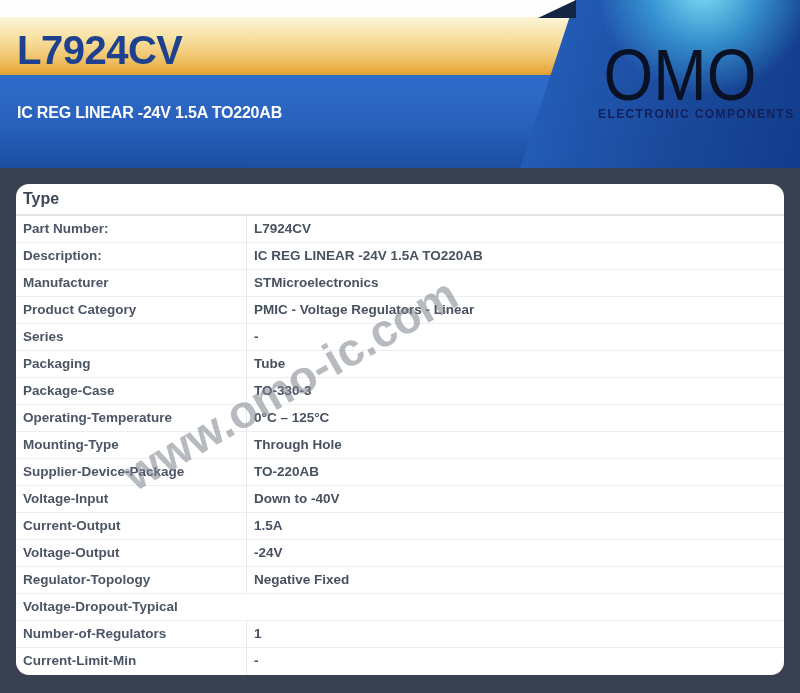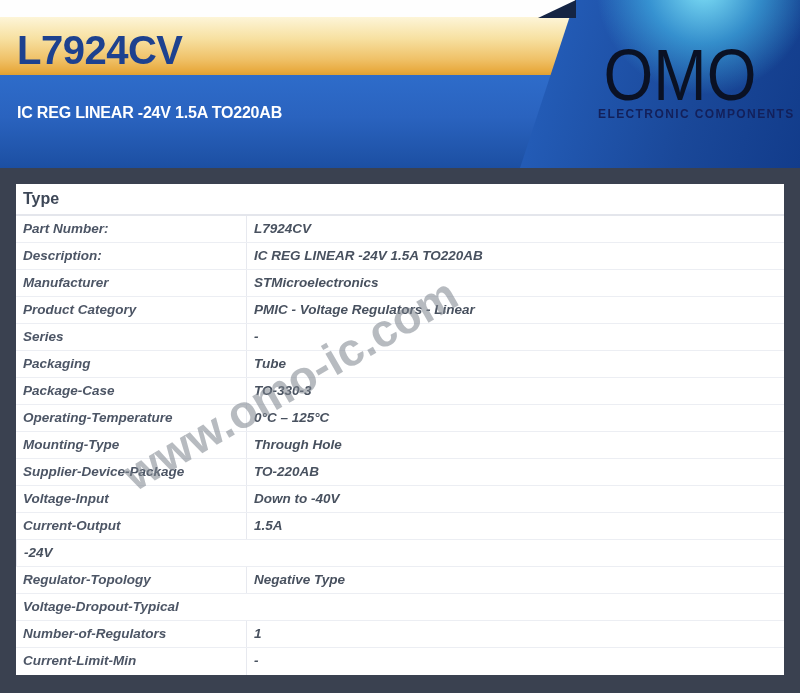--- a/index.html
+++ b/index.html
@@ -52,29 +52,29 @@
     display:inline-block;
   }
   .logo-tagline {
     margin-top:9px; font-size:12px; font-weight:700; letter-spacing:1.4px;
     color:#13205a; white-space:nowrap;
   }
 
   
   .spec-card {
     position:absolute; left:16px; top:184px; width:768px; height:491px;
-    background:#ffffff; border-radius:0; overflow:hidden; z-index:1;
+    background:#ffffff; border-radius:13px; overflow:hidden; z-index:1;
   }
   .thead { display:flex; height:32px; border-bottom:2px solid #e4e6ec; }
   .thead .th {
     font-size:16px; font-weight:700; color:#3d4757; line-height:30px;
   }
   .col-type { width:230px; padding-left:7px; }
   .col-desc { flex:1; border-left:1px solid #e7e9ef; padding-left:7px; }
-  .trow { display:flex; height:27px; border-bottom:1px solid #eceef3;font-style:italic; }
+  .trow { display:flex; height:27px; border-bottom:1px solid #eceef3; }
   .trow:last-child { border-bottom:none; }
   .trow .cell {
     font-size:13.5px; font-weight:700; line-height:26px;
     white-space:nowrap; overflow:hidden;
   }
   .cell-label { color:#4c5565; }
   .cell-value { color:#48515f; }
 
   
   .watermark {
@@ -152,25 +152,26 @@
         </div>
         <div class="trow">
           <div class="cell cell-label col-type">Voltage-Input</div>
           <div class="cell cell-value col-desc">Down to -40V</div>
         </div>
         <div class="trow">
           <div class="cell cell-label col-type">Current-Output</div>
           <div class="cell cell-value col-desc">1.5A</div>
         </div>
         <div class="trow">
+          <div class="cell cell-label col-type">Voltage-Output</div>
           <div class="cell cell-value col-desc">-24V</div>
         </div>
         <div class="trow">
           <div class="cell cell-label col-type">Regulator-Topology</div>
-          <div class="cell cell-value col-desc">Negative Type</div>
+          <div class="cell cell-value col-desc">Negative Fixed</div>
         </div>
         <div class="trow">
           <div class="cell cell-label col-type">Voltage-Dropout-Typical</div>
         </div>
         <div class="trow">
           <div class="cell cell-label col-type">Number-of-Regulators</div>
           <div class="cell cell-value col-desc">1</div>
         </div>
         <div class="trow">
           <div class="cell cell-label col-type">Current-Limit-Min</div>

